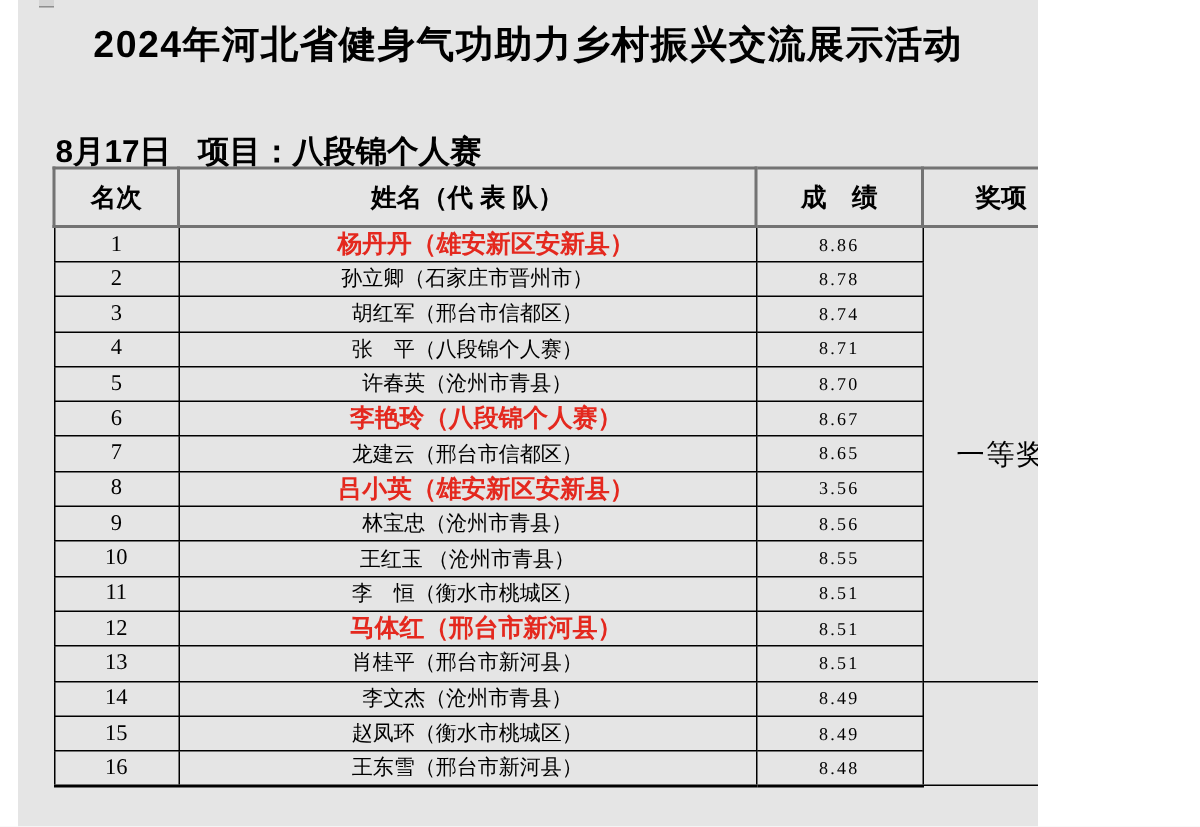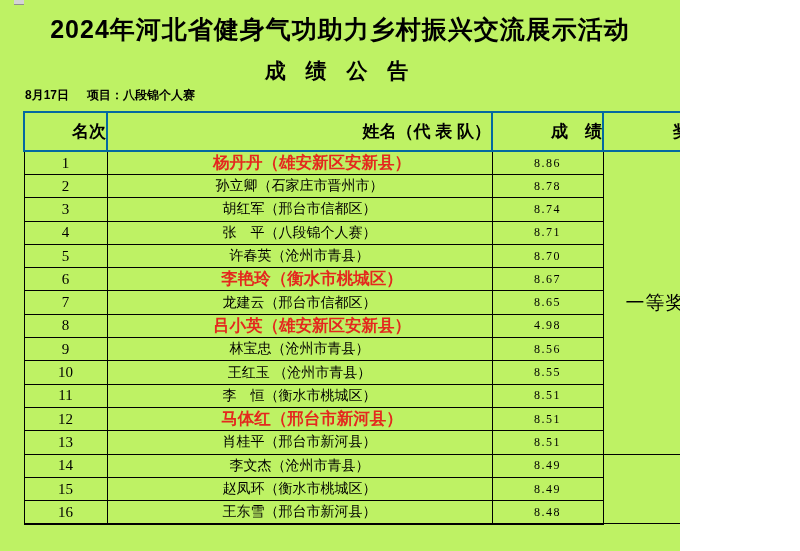--- a/index.html
+++ b/index.html
@@ -1,22 +1,23 @@
 <!DOCTYPE html>
 <html><head>
 <meta charset="utf-8">
 <style>
   html, body { margin: 0; padding: 0; background: #ffffff; }
   #page {
     position: relative;
     width: 680px; height: 551px;
-    background: #bef264;
+    background: #e5e5e5;
     overflow: hidden;
     font-family: "Liberation Serif", serif;
     color: #000;
+    margin-left: 12px;
   }
   .edge-artifact {
     position: absolute; top: 0; height: 4px;
     background: #d4d4d4; border-bottom: 1px solid #8f8f8f;
   }
   #artifact-left  { left: 14px;  width: 10px; }
   #artifact-right { left: 775px; width: 25px; }
 
   .title {
     position: absolute; top: 13px; left: 0; right: 0;
@@ -26,35 +27,35 @@
   }
   .subtitle {
     position: absolute; top: 57px; left: 0; right: 0;
     text-align: center;
     font-family: "Liberation Sans", sans-serif;
     font-weight: bold; font-size: 21px; letter-spacing: 7px;
   }
   .meta {
     position: absolute; top: 87px; left: 25px;
     font-family: "Liberation Sans", sans-serif;
-    font-weight: bold; font-size: 12px;
+    font-weight: bold; font-size: 21px;
   }
   .meta .event { margin-left: 18px; }
 
   table.results {
     position: absolute; top: 111px; left: 23px;
     width: 750px;
     border-collapse: collapse; table-layout: fixed;
   }
   table.results th {
-    border: 2px solid #0369a1;
+    border: 2px solid #737373;
     height: 37px;
     font-family: "Liberation Sans", sans-serif;
     font-weight: bold; font-size: 17px;
-    padding: 0; text-align: right; vertical-align: middle;
+    padding: 0; text-align: center; vertical-align: middle;
   }
   table.results td {
     border: 1px solid #000;
     padding: 0; text-align: center; vertical-align: middle;
     overflow: hidden; white-space: nowrap;
   }
   tr.r { height: 23.3px; }
   td.c-rank  { font-size: 15px; border-left-width: 2px; }
   td.c-name  { font-size: 14px; }
   td.c-score { font-size: 12px; letter-spacing: 1.5px; }
@@ -73,21 +74,20 @@
 </style>
 </head>
 <body>
 
 <div id="page">
 
   <div id="artifact-left" class="edge-artifact"></div>
   <div id="artifact-right" class="edge-artifact"></div>
 
   <div class="title">2024年河北省健身气功助力乡村振兴交流展示活动</div>
-  <div class="subtitle">成 绩 公 告</div>
 
   <div class="meta">
     <span class="date">8月17日</span><span class="event">项目：八段锦个人赛</span>
   </div>
 
   <table class="results">
     <colgroup>
       <col style="width:83px">
         <col style="width:385px">
         <col style="width:111px">
@@ -130,34 +130,34 @@
         <td class="c-remark"></td>
       </tr>
       <tr class="r">
         <td class="c-rank">5</td>
         <td class="c-name">许春英（沧州市青县）</td>
         <td class="c-score">8.70</td>
         <td class="c-remark"></td>
       </tr>
       <tr class="r hl">
         <td class="c-rank">6</td>
-        <td class="c-name">李艳玲（衡水市桃城区）</td>
+        <td class="c-name">李艳玲（八段锦个人赛）</td>
         <td class="c-score">8.67</td>
         <td class="c-remark"></td>
       </tr>
       <tr class="r">
         <td class="c-rank">7</td>
         <td class="c-name">龙建云（邢台市信都区）</td>
         <td class="c-score">8.65</td>
         <td class="c-remark"></td>
       </tr>
       <tr class="r hl">
         <td class="c-rank">8</td>
         <td class="c-name">吕小英（雄安新区安新县）</td>
-        <td class="c-score">4.98</td>
+        <td class="c-score">3.56</td>
         <td class="c-remark"></td>
       </tr>
       <tr class="r">
         <td class="c-rank">9</td>
         <td class="c-name">林宝忠（沧州市青县）</td>
         <td class="c-score">8.56</td>
         <td class="c-remark"></td>
       </tr>
       <tr class="r">
         <td class="c-rank">10</td>

